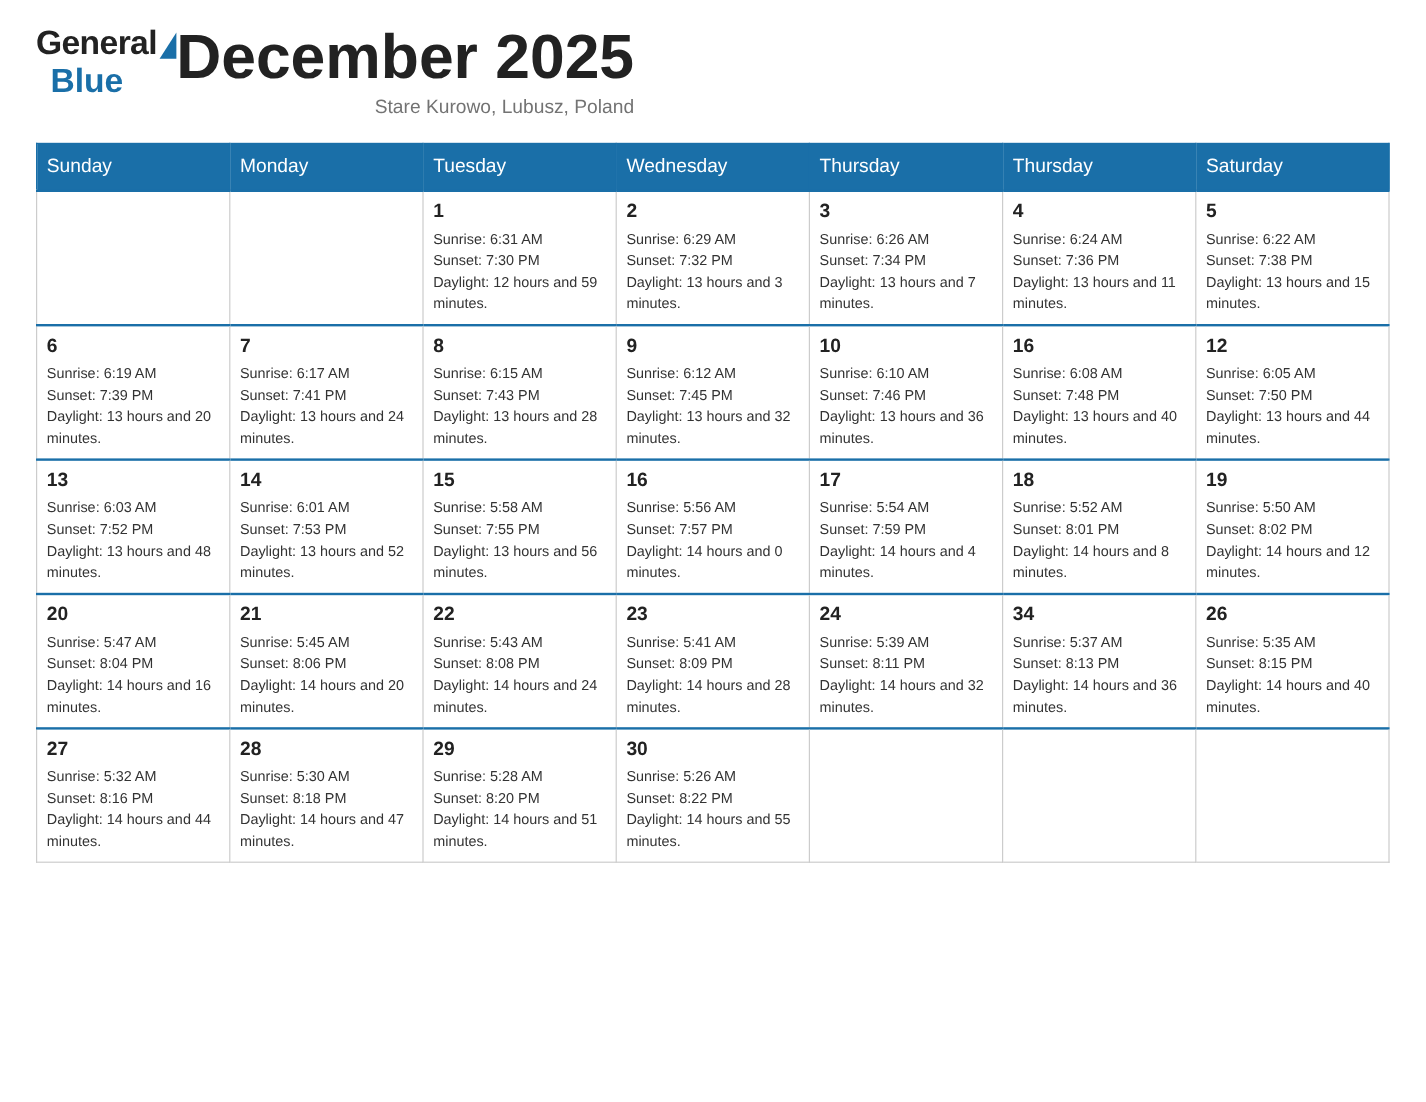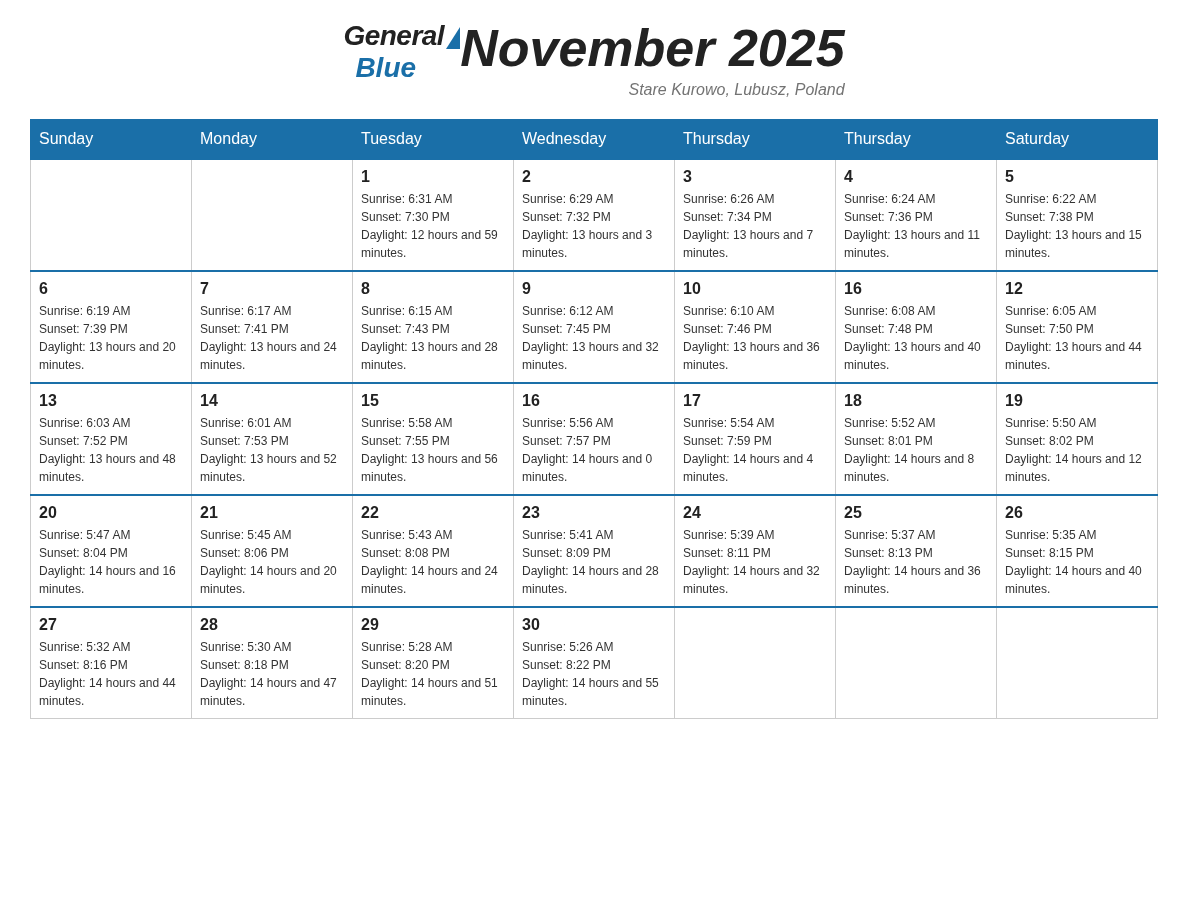--- a/index.html
+++ b/index.html
@@ -4,24 +4,23 @@
   <style>
     * { box-sizing: border-box; margin: 0; padding: 0; }
     body {
       font-family: Arial, sans-serif;
       background: #fff;
       padding: 20px 30px;
       color: #222;
     }
     .header {
       display: flex;
-      justify-content: center;
+      justify-content: flex-start;
       align-items: flex-start;
       margin-bottom: 20px;
-      font-style: italic;
     }
     .logo {
       display: flex;
       flex-direction: column;
       align-items: flex-start;
     }
     .logo-top {
       display: flex;
       align-items: center;
     }
@@ -104,21 +103,21 @@
 
 <div class="header">
   <div class="logo">
     <div class="logo-top">
       <span class="logo-general">General</span>
       <div class="logo-triangle"></div>
     </div>
     <span class="logo-blue">Blue</span>
   </div>
   <div class="title-block">
-    <div class="title-month">November 2025</div>
+    <div class="title-month">December 2025</div>
     <div class="title-location">Stare Kurowo, Lubusz, Poland</div>
   </div>
 </div>
 
 <table class="calendar">
   <thead>
     <tr>
     <th>Sunday</th>
         <th>Monday</th>
         <th>Tuesday</th>
@@ -228,21 +227,21 @@
         </td>
         <td>
           <span class="day-number">23</span>
           <div class="day-info">Sunrise: 5:41 AM<br>Sunset: 8:09 PM<br>Daylight: 14 hours and 28 minutes.</div>
         </td>
         <td>
           <span class="day-number">24</span>
           <div class="day-info">Sunrise: 5:39 AM<br>Sunset: 8:11 PM<br>Daylight: 14 hours and 32 minutes.</div>
         </td>
         <td>
-          <span class="day-number">25</span>
+          <span class="day-number">34</span>
           <div class="day-info">Sunrise: 5:37 AM<br>Sunset: 8:13 PM<br>Daylight: 14 hours and 36 minutes.</div>
         </td>
         <td>
           <span class="day-number">26</span>
           <div class="day-info">Sunrise: 5:35 AM<br>Sunset: 8:15 PM<br>Daylight: 14 hours and 40 minutes.</div>
         </td>
       </tr>
       <tr class="week-row">
         <td>
           <span class="day-number">27</span>

